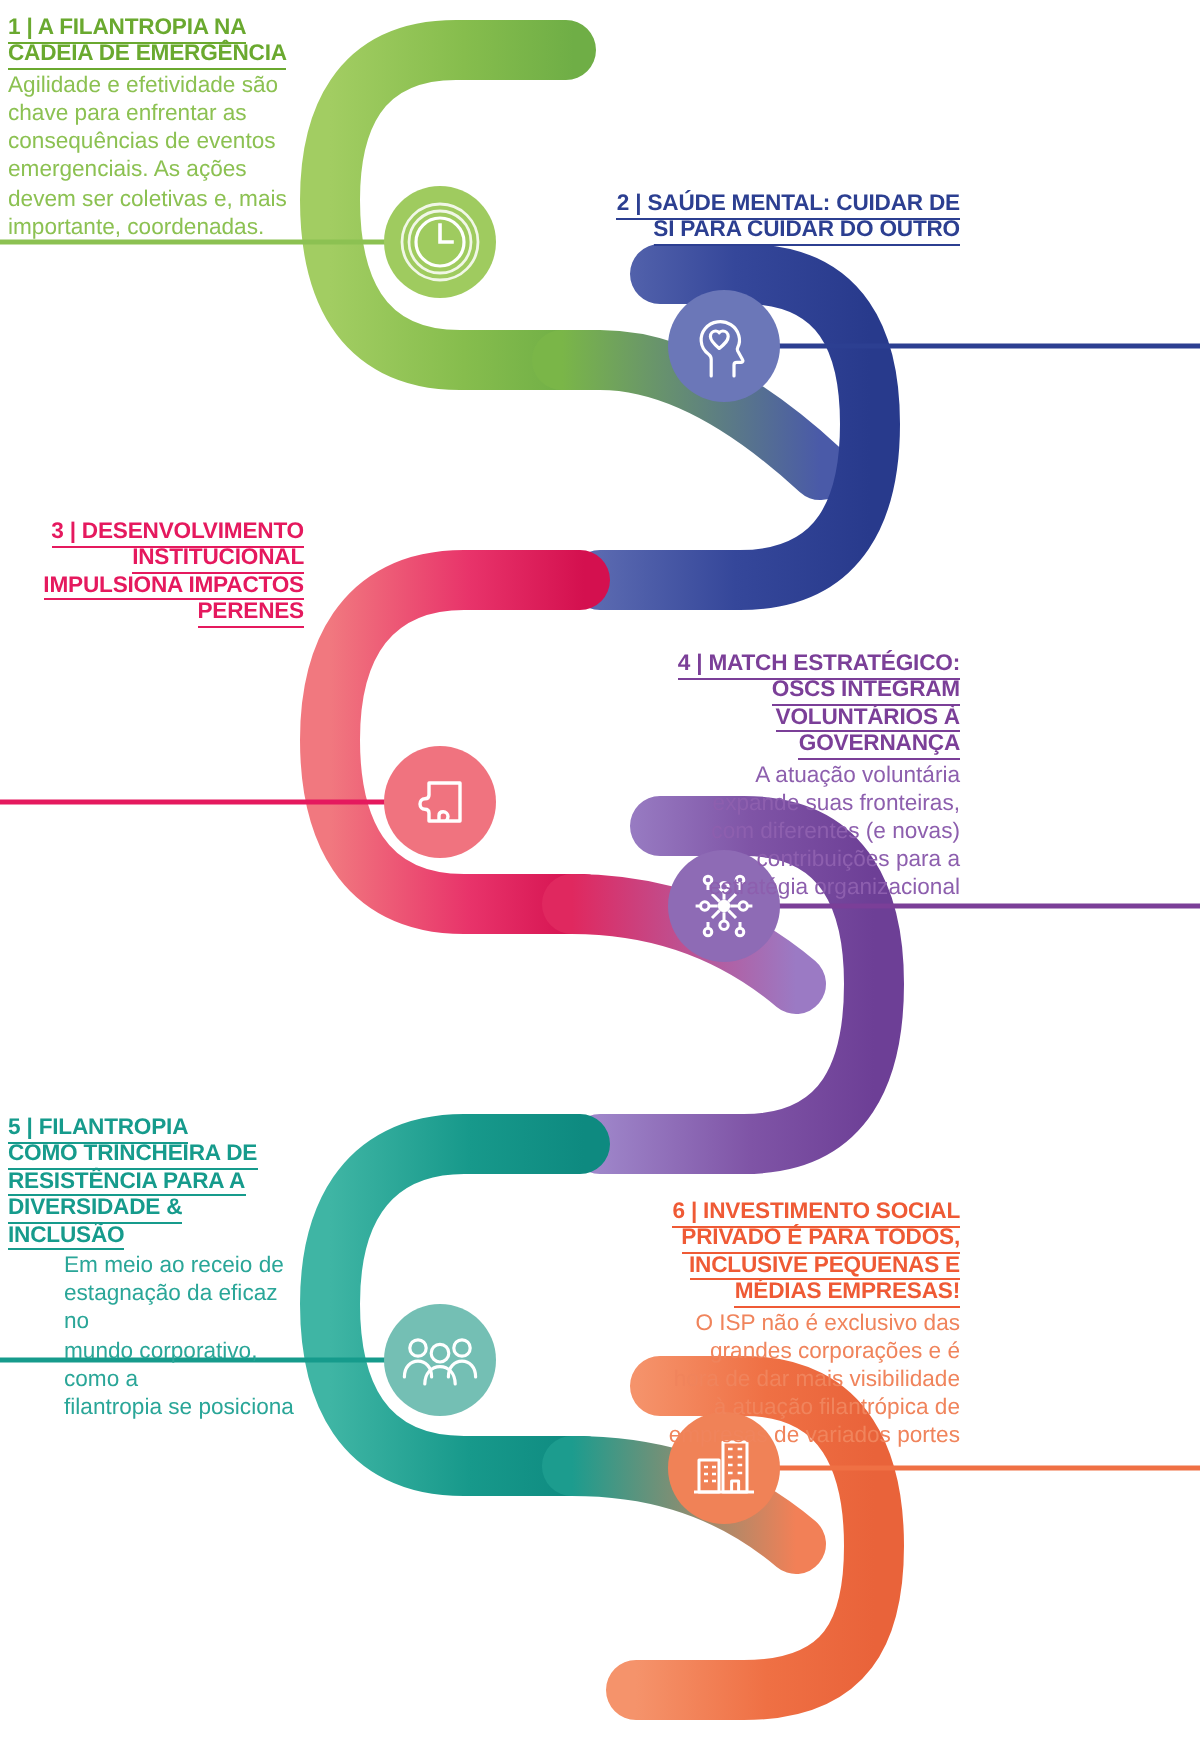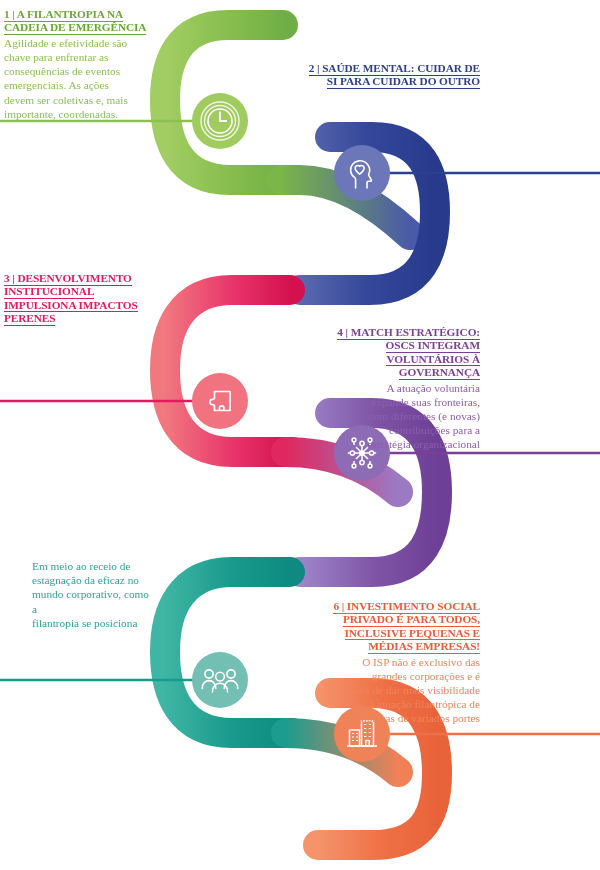--- a/index.html
+++ b/index.html
@@ -1,21 +1,21 @@
 <!DOCTYPE html>
 <html><head>
 <meta charset="utf-8">
 <style>
   * { margin:0; padding:0; box-sizing:border-box; }
   html,body { background:#ffffff; }
   body {
     width:600px; height:870px; position:relative; overflow:hidden;
     font-family:"Liberation Sans", sans-serif;
   }
-  #stage { position:absolute; inset:0; width:484px; height:870px;font-family:Liberation Serif, serif; }
+  #stage { position:absolute; inset:0; width:484px; height:870px; }
   #ribbon { position:absolute; left:0; top:0; width:600px; height:870px; }
 
   .block { position:absolute; }
   .block .heading {
     font-weight:bold; font-size:11.3px; line-height:13.4px;
     letter-spacing:-0.1px; text-transform:uppercase;
   }
   .block .heading .hline {
     display:inline; border-bottom:1.2px solid currentColor;
     padding-bottom:0.5px;
@@ -209,28 +209,28 @@
     <div class="body" style="color:#8cc152;">
       <span>Agilidade e efetividade são</span><br>
       <span>chave para enfrentar as</span><br>
       <span>consequências de eventos</span><br>
       <span>emergenciais. As ações</span><br>
       <span>devem ser coletivas e, mais</span><br>
       <span>importante, coordenadas.</span>
     </div>
   </div>
 
-  <div class="block right" style="top:62px;">
+  <div class="block right" style="top:96px;">
     <div class="heading" style="color:#2c3f91;">
       <span class="hline">2 | SAÚDE MENTAL: CUIDAR DE</span><br>
       <span class="hline">SI PARA CUIDAR DO OUTRO</span>
     </div>
   </div>
 
-  <div class="block left" style="top:272px;">
+  <div class="block left" style="top:260px;text-align:right;">
     <div class="heading" style="color:#e5195e;">
       <span class="hline">3 | DESENVOLVIMENTO</span><br>
       <span class="hline">INSTITUCIONAL</span><br>
       <span class="hline">IMPULSIONA IMPACTOS</span><br>
       <span class="hline">PERENES</span>
     </div>
   </div>
 
   <div class="block right" style="top:326px;">
     <div class="heading" style="color:#7b3f98;">
@@ -242,20 +242,26 @@
     <div class="body" style="color:#8d5fae;">
       <span>A atuação voluntária</span><br>
       <span>expande suas fronteiras,</span><br>
       <span>com  diferentes (e novas)</span><br>
       <span>contribuições para a</span><br>
       <span>estratégia organizacional</span>
     </div>
   </div>
 
   <div class="block left" style="top:558px;">
+    <div class="heading" style="color:#169b8c;">
+      <span class="hline">5 | FILANTROPIA</span><br>
+      <span class="hline">COMO TRINCHEIRA DE</span><br>
+      <span class="hline">RESISTÊNCIA PARA A</span><br>
+      <span class="hline">DIVERSIDADE &amp; INCLUSÃO</span>
+    </div>
     <div class="body" style="color:#2aa698;margin-left:28px;">
       <span>Em meio ao receio de</span><br>
       <span>estagnação da eficaz no</span><br>
       <span>mundo corporativo, como a</span><br>
       <span>filantropia se posiciona</span>
     </div>
   </div>
 
   <div class="block right" style="top:600px;">
     <div class="heading" style="color:#ef5a35;">

